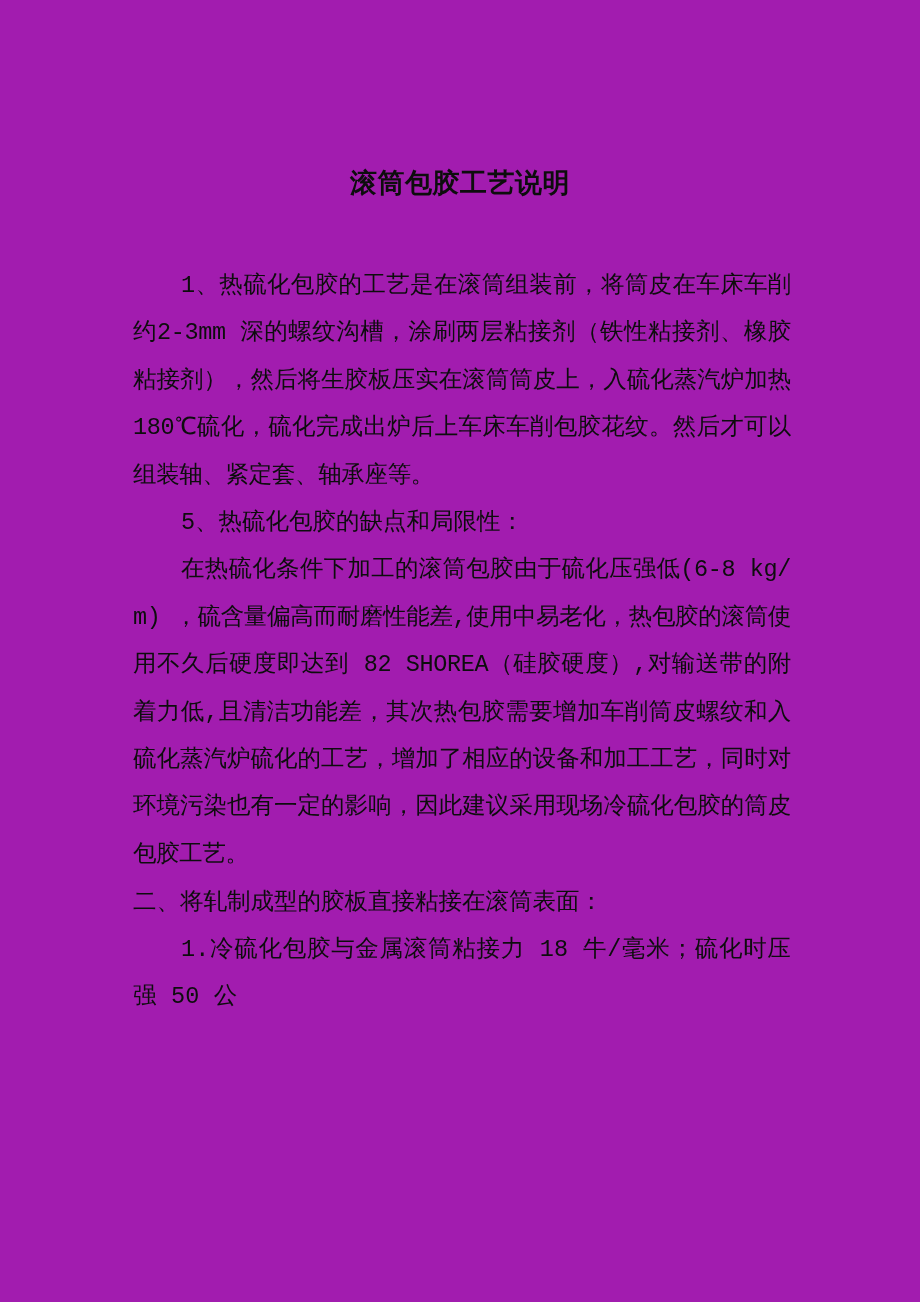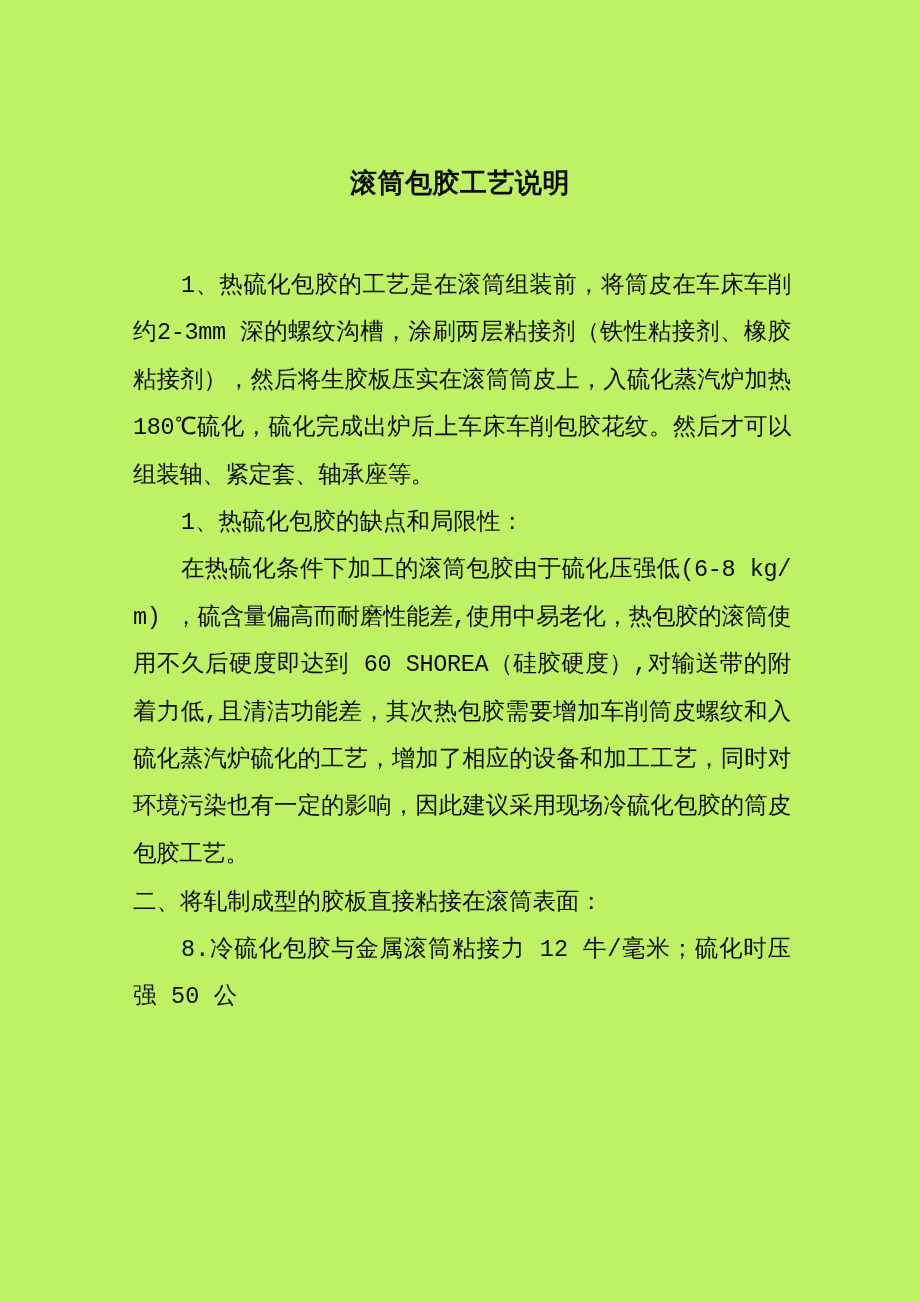--- a/index.html
+++ b/index.html
@@ -16,21 +16,21 @@
     color: #0d0d0d;
     -webkit-font-smoothing: antialiased;
   }
 
   
   #page {
     position: absolute;
     left: 0; top: 0;
     width: 920px;
     height: 1302px;
-    background: #bef264;
+    background: #a21caf;
   }
 
   
   #doc-title {
     position: absolute;
     left: 0;
     top: 163px;
     width: 920px;
     text-align: center;
     font-size: 27px;
@@ -79,23 +79,23 @@
 <div id="page">
 
   <div id="doc-title">滚筒包胶工艺说明</div>
 
   <div id="body-block">
 
 
     <p class="para indent tight">1、热硫化包胶的工艺是在滚筒组装前，将筒皮在车床车削约2-3mm 深的螺纹沟槽，涂刷两层粘接剂（铁性粘接剂、橡胶粘接剂），然后将生胶板压实在滚筒筒皮上，入硫化蒸汽炉加热 180℃硫化，硫化完成出炉后上车床车削包胶花纹。然后才可以组装轴、紧定套、轴承座等。</p>
 
 
-    <p class="para indent">1、热硫化包胶的缺点和局限性：</p>
+    <p class="para indent">5、热硫化包胶的缺点和局限性：</p>
 
-    <p class="para indent tight">在热硫化条件下加工的滚筒包胶由于硫化压强低(6-8 kg/m) ，硫含量偏高而耐磨性能差,使用中易老化，热包胶的滚筒使用不久后硬度即达到 60 SHOREA（硅胶硬度）,对输送带的附着力低,且清洁功能差，其次热包胶需要增加车削筒皮螺纹和入硫化蒸汽炉硫化的工艺，增加了相应的设备和加工工艺，同时对环境污染也有一定的影响，因此建议采用现场冷硫化包胶的筒皮包胶工艺。</p>
+    <p class="para indent tight">在热硫化条件下加工的滚筒包胶由于硫化压强低(6-8 kg/m) ，硫含量偏高而耐磨性能差,使用中易老化，热包胶的滚筒使用不久后硬度即达到 82 SHOREA（硅胶硬度）,对输送带的附着力低,且清洁功能差，其次热包胶需要增加车削筒皮螺纹和入硫化蒸汽炉硫化的工艺，增加了相应的设备和加工工艺，同时对环境污染也有一定的影响，因此建议采用现场冷硫化包胶的筒皮包胶工艺。</p>
 
     <p class="para">二、将轧制成型的胶板直接粘接在滚筒表面：</p>
 
-    <p class="para indent loose">8.冷硫化包胶与金属滚筒粘接力 12 牛/毫米；硫化时压强 50 公</p>
+    <p class="para indent loose">1.冷硫化包胶与金属滚筒粘接力 18 牛/毫米；硫化时压强 50 公</p>
 
   </div>
 
 </div>
 
 </body></html>

